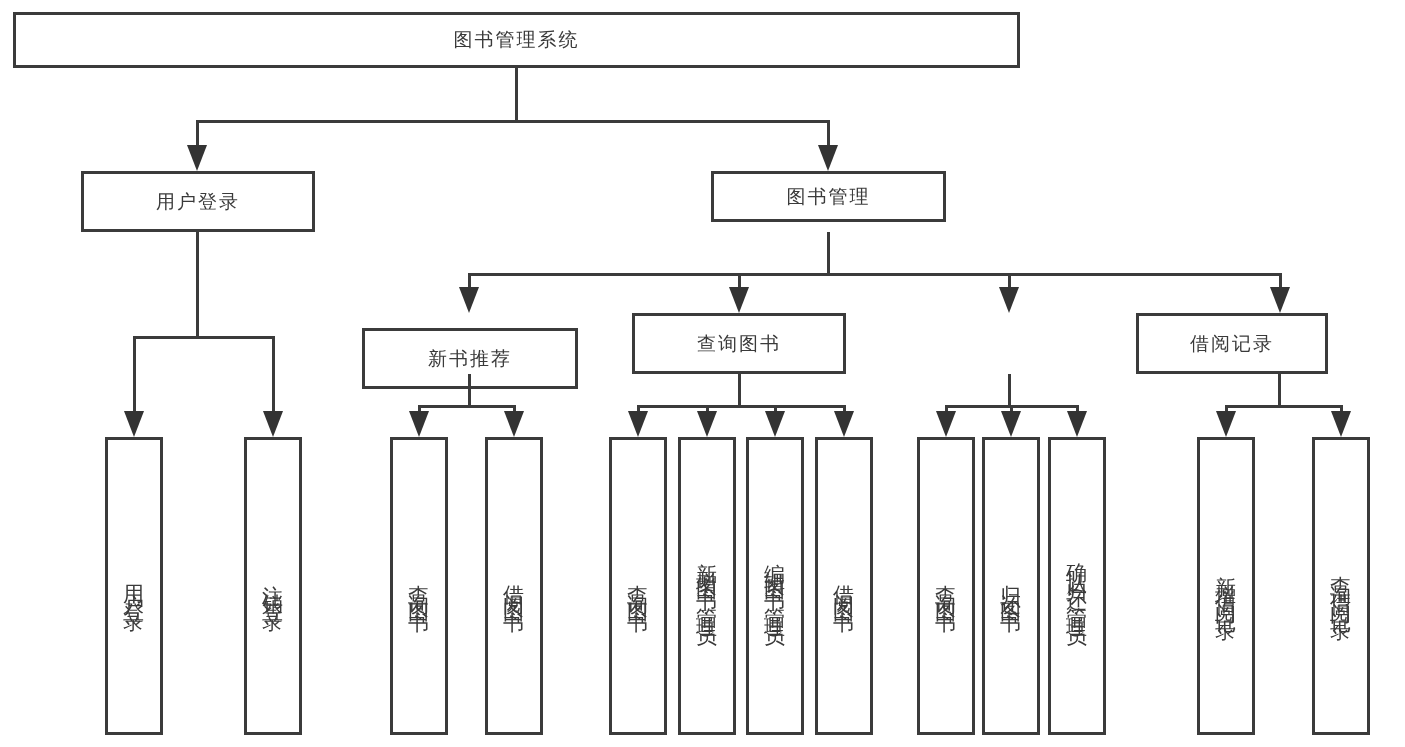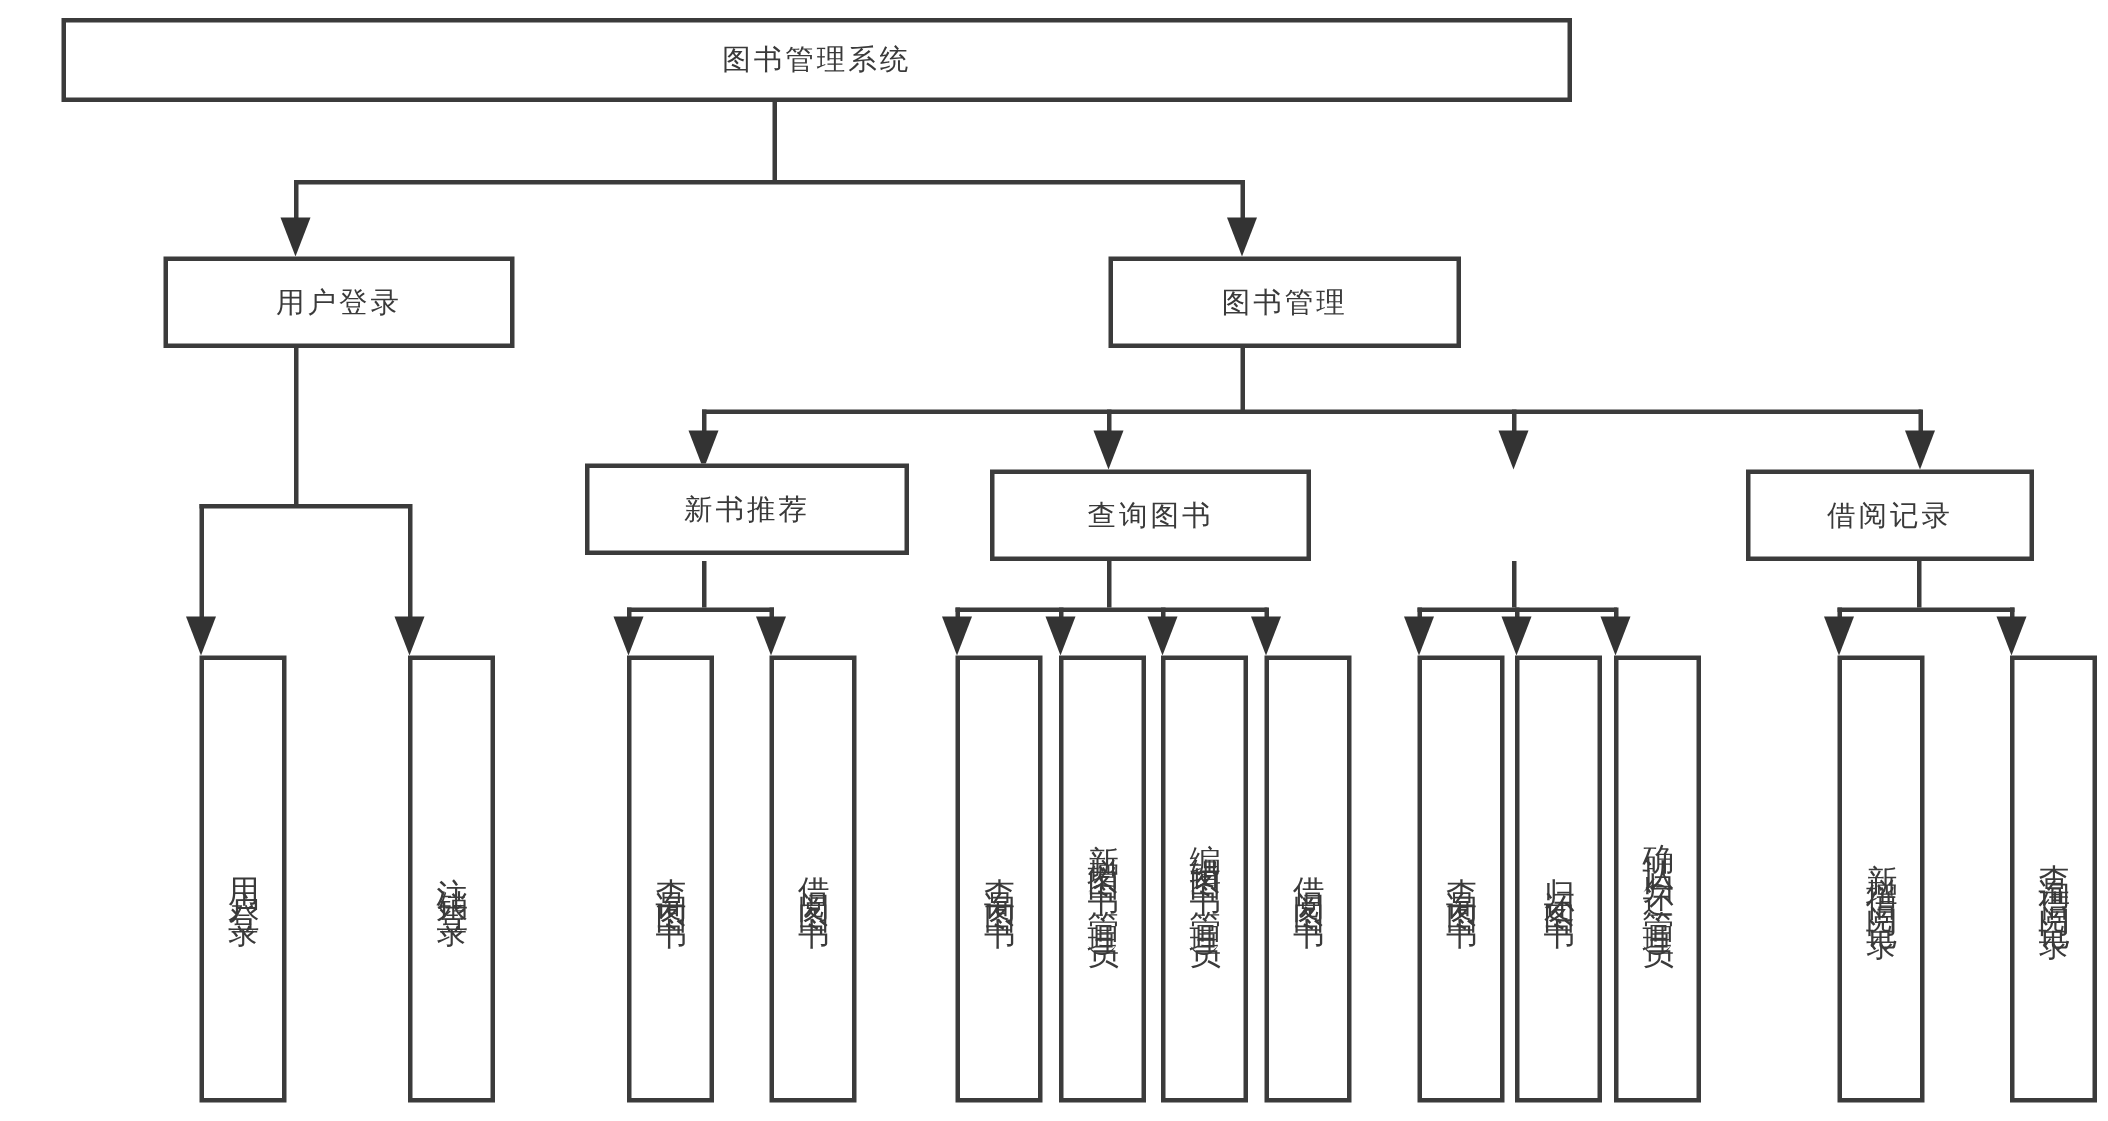--- a/index.html
+++ b/index.html
@@ -4,21 +4,21 @@
 <style>
   * { box-sizing: border-box; }
   html, body { margin: 0; padding: 0; background: #ffffff; }
   .stage {
     position: relative; width: 1405px; height: 747px;
     background: #ffffff; overflow: hidden;
     font-family: "Liberation Sans", sans-serif; color: #3a3a3a;
   }
   .box {
     position: absolute; border: 3px solid #3b3b3b; background: #ffffff;
-    display: flex; align-items: center; justify-content: center; margin-left: 28px;
+    display: flex; align-items: center; justify-content: center;
   }
   .hbox { font-size: 19px; letter-spacing: 2px; }
   .vbox { width: 58px; height: 298px; top: 437px; }
   .vbox .vtext {
     writing-mode: vertical-rl; text-orientation: mixed;
     font-size: 21px; letter-spacing: 9px; line-height: 1.1;
   }
   .vline { position: absolute; width: 3px; background: #3b3b3b; }
   .hline { position: absolute; height: 3px; background: #3b3b3b; }
   .arrow {
@@ -43,21 +43,21 @@
   <div class="vline" style="left:515px;top:68px;height:52px"></div>
   <div class="hline" style="left:196px;top:120px;width:634px"></div>
   <div class="vline" style="left:196px;top:120px;height:27px"></div>
   <div class="arrow" style="left:187px;top:145px"></div>
   <div class="vline" style="left:827px;top:120px;height:27px"></div>
   <div class="arrow" style="left:818px;top:145px"></div>
 
   <div class="box hbox" style="left:81px;top:171px;width:234px;height:61px">
     <span>用户登录</span>
   </div>
-  <div class="box hbox" style="left:711px;top:171px;width:235px;height:61px">
+  <div class="box hbox" style="left:711px;top:171px;width:235px;height:51px">
     <span>图书管理</span>
   </div>
 
   <div class="vline" style="left:196px;top:232px;height:104px"></div>
   <div class="hline" style="left:133px;top:336px;width:141px"></div>
   <div class="vline" style="left:133px;top:336px;height:77px"></div>
   <div class="arrow" style="left:124px;top:411px"></div>
   <div class="vline" style="left:272px;top:336px;height:77px"></div>
   <div class="arrow" style="left:263px;top:411px"></div>
 
@@ -65,21 +65,21 @@
   <div class="hline" style="left:468px;top:273px;width:813px"></div>
   <div class="vline" style="left:468px;top:273px;height:16px"></div>
   <div class="arrow" style="left:459px;top:287px"></div>
   <div class="vline" style="left:738px;top:273px;height:16px"></div>
   <div class="arrow" style="left:729px;top:287px"></div>
   <div class="vline" style="left:1008px;top:273px;height:16px"></div>
   <div class="arrow" style="left:999px;top:287px"></div>
   <div class="vline" style="left:1279px;top:273px;height:16px"></div>
   <div class="arrow" style="left:1270px;top:287px"></div>
 
-  <div class="box hbox" style="left:362px;top:309px;width:216px;height:61px">
+  <div class="box hbox" style="left:362px;top:328px;width:216px;height:61px">
     <span>新书推荐</span>
   </div>
   <div class="box hbox" style="left:632px;top:313px;width:214px;height:61px">
     <span>查询图书</span>
   </div>
   <div class="box hbox" style="left:1136px;top:313px;width:192px;height:61px">
     <span>借阅记录</span>
   </div>
 
   <div class="vline" style="left:468px;top:374px;height:31px"></div>

